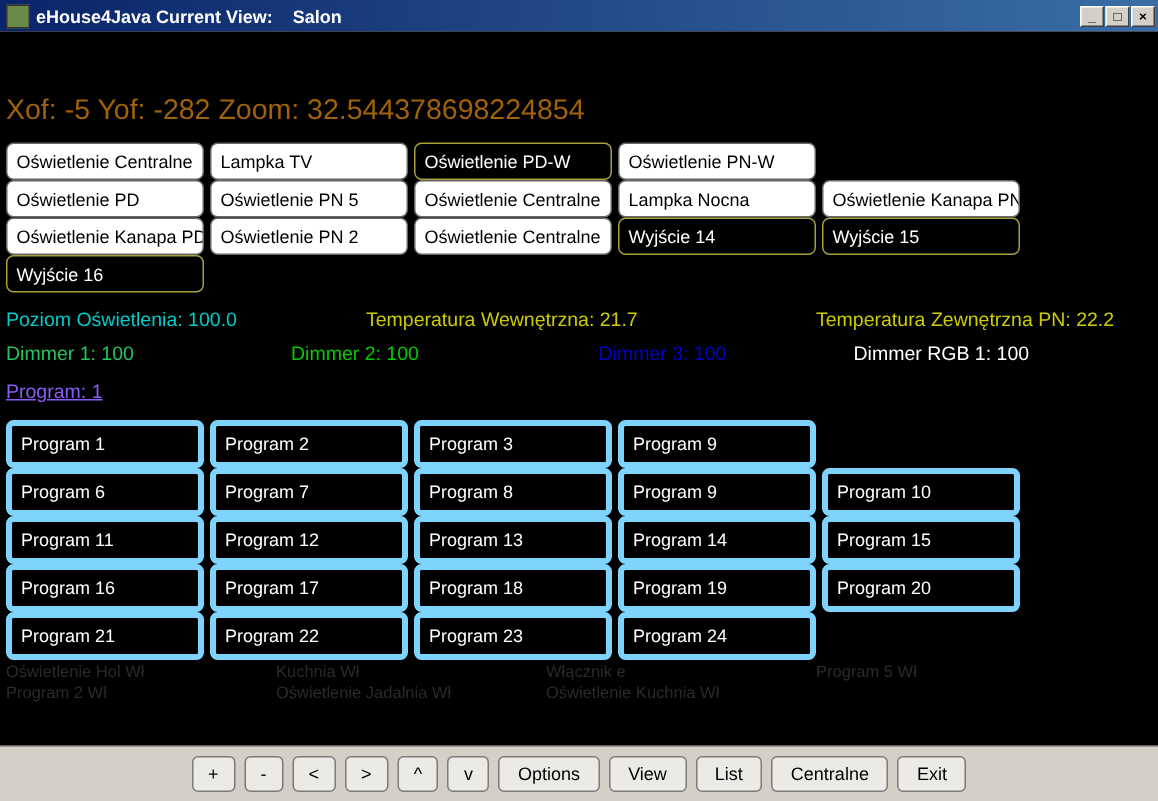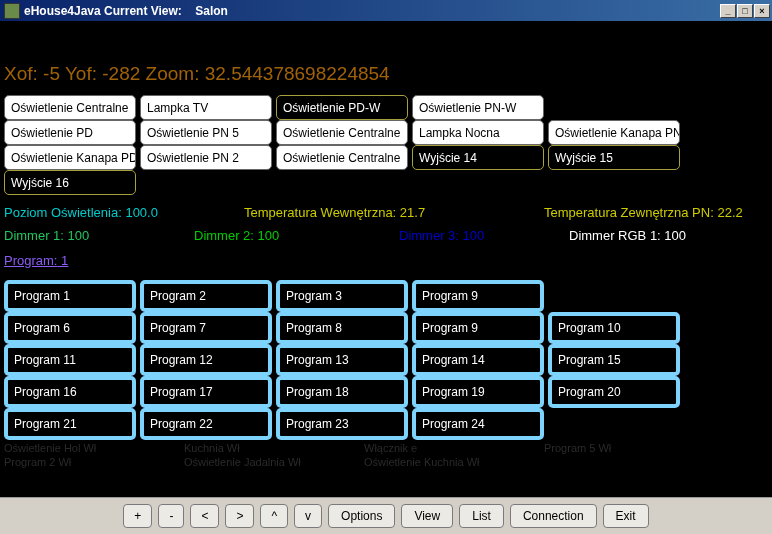--- a/index.html
+++ b/index.html
@@ -270,15 +270,15 @@
 <div class="bottombar">
   <div class="bbtn narrow">+</div>
   <div class="bbtn narrow">-</div>
   <div class="bbtn narrow">&lt;</div>
   <div class="bbtn narrow">&gt;</div>
   <div class="bbtn narrow">^</div>
   <div class="bbtn narrow">v</div>
   <div class="bbtn">Options</div>
   <div class="bbtn">View</div>
   <div class="bbtn">List</div>
-  <div class="bbtn">Connection</div>
+  <div class="bbtn">Centralne</div>
   <div class="bbtn">Exit</div>
 </div>
 
 </body></html>

